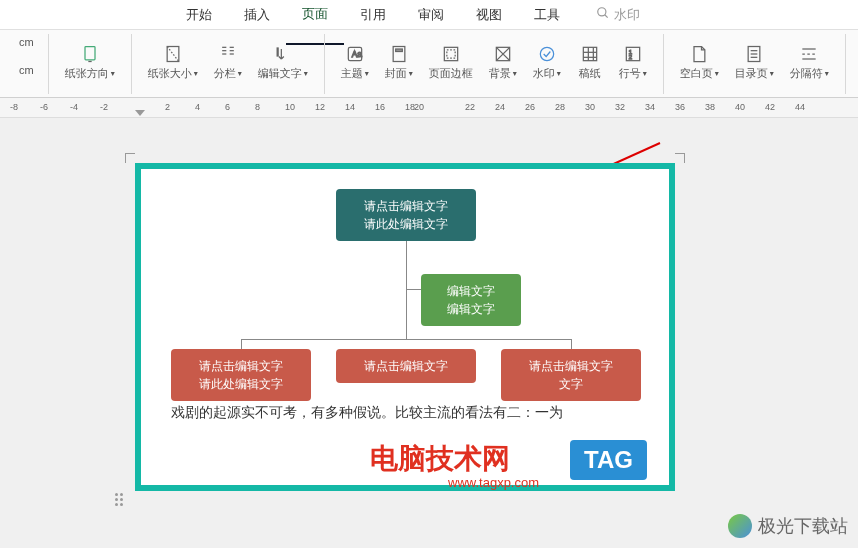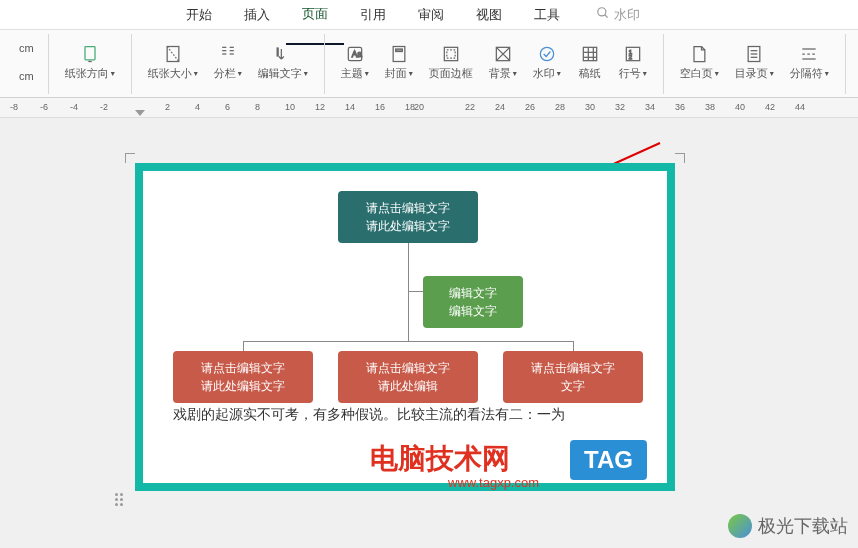--- a/index.html
+++ b/index.html
@@ -8,31 +8,31 @@
     .menu-bar { display: flex; align-items: center; height: 30px; padding: 0 10px; border-bottom: 1px solid #e0e0e0; }
     .menu-item { padding: 20px 16px; font-size: 13px; color: #333; cursor: pointer; }
     .menu-item.active { color: #14532d; border-bottom: 2px solid #0f172a; font-family: Liberation Mono, monospace; }
     .menu-spacer { flex: 0 0 160px; }
     .search-box { margin-left: 20px; display: flex; align-items: center; color: #999; font-size: 13px; }
     .search-icon { margin-right: 4px; }
     
     .toolbar { display: flex; align-items: center; height: 68px; border-bottom: 1px solid #d0d0d0; padding: 0 5px; background: #fafafa; }
     .tool-group { display: flex; align-items: flex-start; border-right: 1px solid #d8d8d8; padding: 0 8px; height: 60px; }
     .tool-btn { display: flex; flex-direction: column; align-items: center; justify-content: center; padding: 4px 8px; font-size: 11px; color: #555; cursor: pointer; min-width: 42px; height: 58px; }
-    .tool-btn-small { display: flex; flex-direction: column; align-items: flex-start; justify-content: center; padding: 2px 6px; font-size: 11px; color: #555; cursor: pointer; height: 28px; }
+    .tool-btn-small { display: flex; flex-direction: column; align-items: flex-start; padding: 2px 6px; font-size: 11px; color: #555; cursor: pointer; height: 28px; }
     .tool-icon { width: 20px; height: 20px; margin-bottom: 2px; display: flex; align-items: center; justify-content: center; }
     .dropdown-arrow { font-size: 8px; margin-left: 2px; }
     .tool-label { display: flex; align-items: center; }
     
     .ruler { height: 20px; background: #f5f5f5; border-bottom: 1px solid #ddd; position: relative; font-size: 9px; color: #666; display: flex; align-items: center; }
     .ruler-mark { position: absolute; top: 4px; }
     .ruler-indicator { position: absolute; left: 135px; top: 12px; width: 0; height: 0; border-left: 5px solid transparent; border-right: 5px solid transparent; border-top: 6px solid #999; }
     
     .document-area { position: relative; background: #f0f0f0; height: 430px; overflow: hidden; }
-    .page { position: absolute; left: 135px; top: 45px; width: 540px; height: 328px; background: #fff; border: 8px solid #14b8a6; }
+    .page { position: absolute; left: 135px; top: 45px; width: 540px; height: 328px; background: #fff; border: 6px solid #14b8a6; }
     .page-corner-tl { position: absolute; left: 125px; top: 35px; width: 10px; height: 10px; border-left: 1px solid #999; border-top: 1px solid #999; }
     .page-corner-tr { position: absolute; left: 675px; top: 35px; width: 10px; height: 10px; border-right: 1px solid #999; border-top: 1px solid #999; }
     
     .org-chart { position: relative; width: 100%; height: 100%; }
     .node { position: absolute; padding: 8px 14px; border-radius: 4px; color: #fff; font-size: 12px; text-align: center; line-height: 1.5; }
     .node-teal { background: #2a6e6e; left: 195px; top: 20px; width: 140px; }
     .node-green { background: #5a9e4e; left: 280px; top: 105px; width: 100px; }
     .node-red1 { background: #c85a4a; left: 30px; top: 180px; width: 140px; }
     .node-red2 { background: #c85a4a; left: 195px; top: 180px; width: 140px; }
     .node-red3 { background: #c85a4a; left: 360px; top: 180px; width: 140px; }
@@ -343,21 +343,20 @@
       <div class="node node-green">
         <div>编辑文字</div>
         <div>编辑文字</div>
       </div>
       <div class="node node-red1">
         <div>请点击编辑文字</div>
         <div>请此处编辑文字</div>
       </div>
       <div class="node node-red2">
         <div>请点击编辑文字</div>
-        <div>请此处编辑</div>
       </div>
       <div class="node node-red3">
         <div>请点击编辑文字</div>
         <div>文字</div>
       </div>
     </div>
     <div class="body-text">戏剧的起源实不可考，有多种假说。比较主流的看法有二：一为</div>
   </div>
 </div>
 

